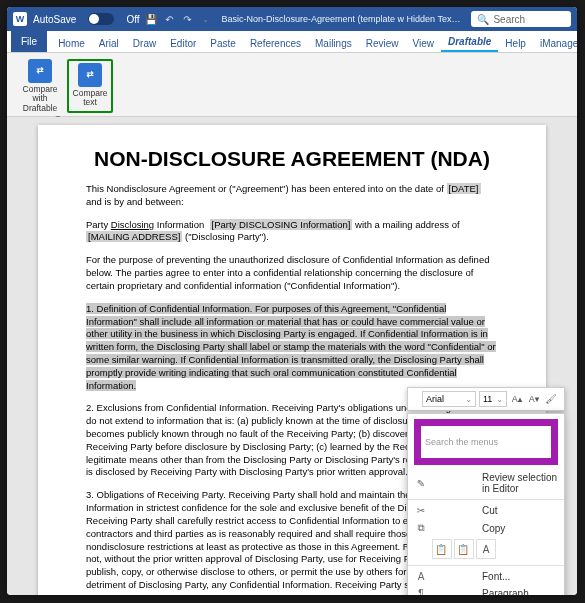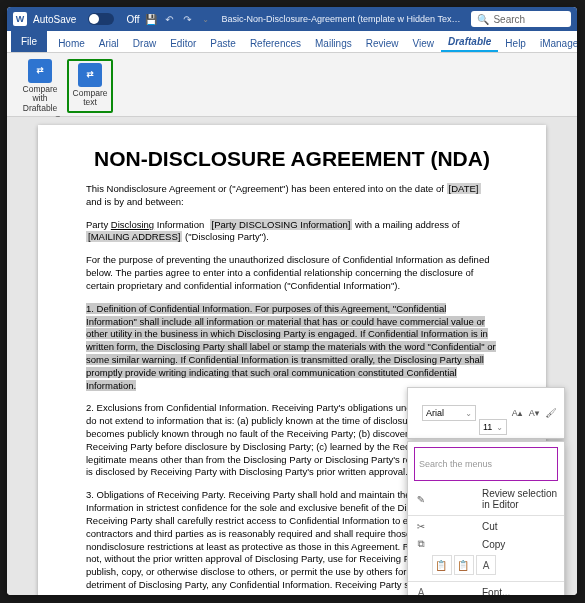--- a/index.html
+++ b/index.html
@@ -30,26 +30,26 @@
 .page h1 { font-size: 21px; text-align: center; font-weight: bold; margin-bottom: 12px; font-family: Arial, sans-serif;}
 .page p { font-size: 9.5px; line-height: 1.35; margin-bottom: 10px; }
 .u { text-decoration: underline; }
 .b { font-weight: normal; }
 .filler { background: #d0d0d0; padding: 0 2px; }
 .sel { background: #c8c8c8; }
 .ctx-container { position: absolute; right: 12px; top: 270px; display:flex; flex-direction:column; gap:2px; }
 .minitoolbar { background: #fff; border: 1px solid #ccc; box-shadow: 0 2px 6px rgba(0,0,0,0.25); width: 158px; padding: 3px 14px; font-size: 9px; display:flex; gap:15px;}
 .mtrow { display:flex; align-items:center; gap:3px; }
 .mtfont { border: 1px solid #ccc; height: 16px; padding: 0 3px; width: 54px; display:flex; align-items:center; justify-content:space-between;}
-.mtsize { border: 1px solid #ccc; height: 16px; padding: 0 3px; width: 28px; display:flex; align-items:center; justify-content:space-between;margin-top:28px;}
+.mtsize { border: 1px solid #ccc; height: 16px; padding: 0 3px; width: 28px; display:flex; align-items:center; justify-content:space-between;}
 .mtic { width: 14px; height: 14px; display:flex; align-items:center; justify-content:center; color:#555;}
 .mtic.red { color: #c00; border-bottom: 2px solid #c00; height: 12px;}
 .mtic.yellow { background: #ffeb3b; width: 14px; height: 10px;}
 .ctxmenu { background: #fff; border: 1px solid #ccc; box-shadow: 0 2px 8px rgba(0,0,0,0.3); width: 158px; font-size: 10px; padding: 3px 0; }
-.msearch { margin: 2px 6px 4px; border: 1px solid #a21caf; height: 14px; padding: 16px 4px; color:#999; display:flex; align-items:center; font-size:9px;}
+.msearch { margin: 2px 6px 4px; border: 7px solid #a21caf; height: 14px; padding: 16px 4px; color:#999; display:flex; align-items:center; font-size:9px;}
 .mitem { display:flex; align-items:center; padding: 3px 6px; gap: 6px; color: #333; }
 .mitem .micon { width: 14px; text-align:center; color:#666; font-size: 10px;}
 .mitem .mlabel { flex:1;padding-left:48px; }
 .msep { height: 1px; background: #e0e0e0; margin: 2px 0; }
 .mheader { padding: 2px 8px; font-size: 9px; font-weight: bold; color: #333;}
 .pasteopts { display:flex; gap:2px; padding: 2px 24px 4px;}
 .pasteopt { width: 20px; height: 20px; border: 1px solid #ddd; display:flex; align-items:center; justify-content:center; font-size:10px; color:#555;}
 .chev { font-size: 8px; color:#888;}
 </style>
 </head>

